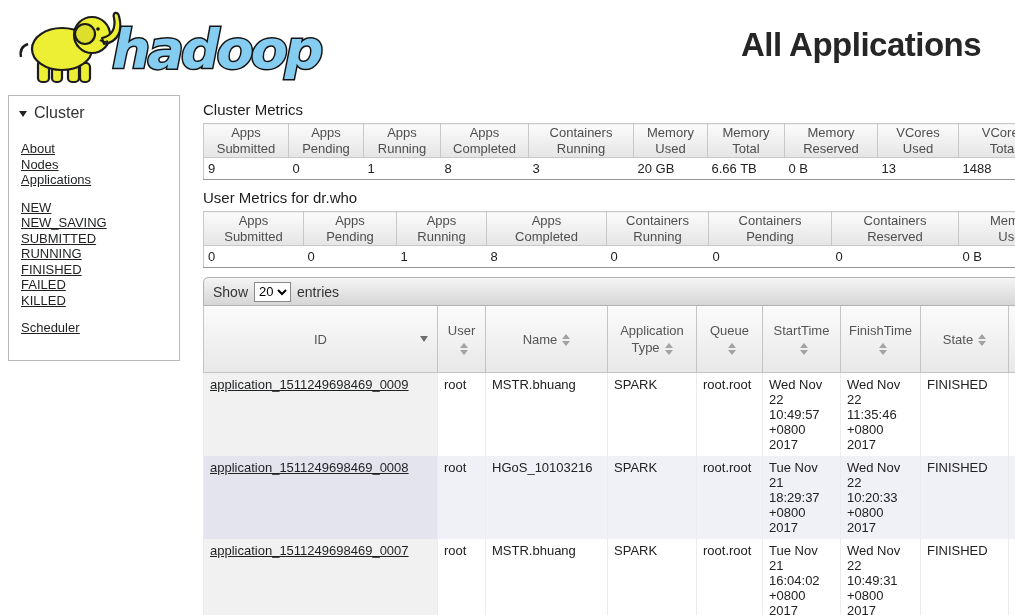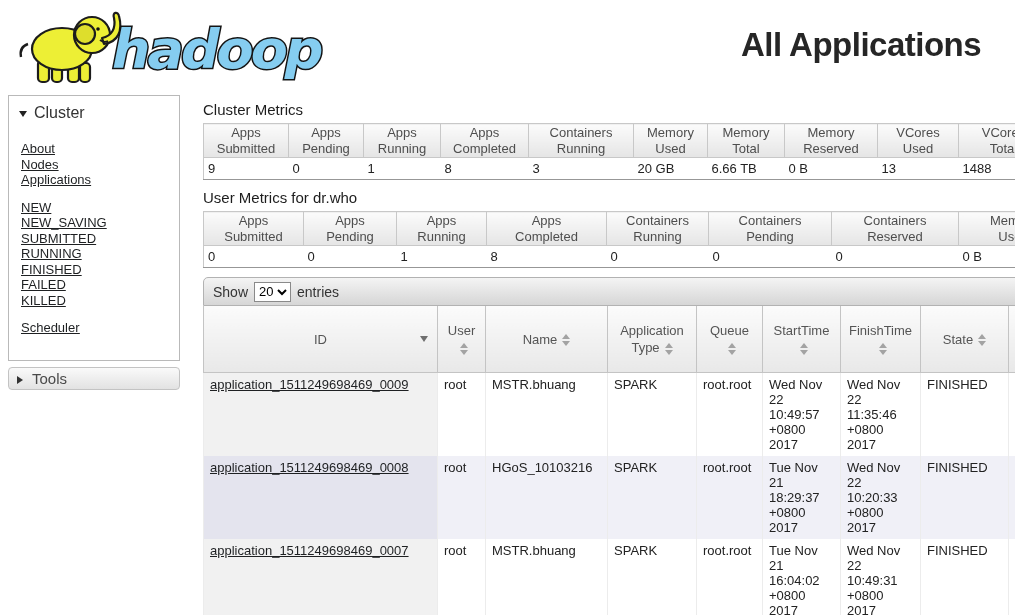--- a/index.html
+++ b/index.html
@@ -102,23 +102,20 @@
         <li><a href="#">NEW_SAVING</a></li>
         <li><a href="#">SUBMITTED</a></li>
         <li><a href="#">RUNNING</a></li>
         <li><a href="#">FINISHED</a></li>
         <li><a href="#">FAILED</a></li>
         <li><a href="#">KILLED</a></li>
       </ul>
       <ul class="main-links scheduler-list">
         <li><a href="#">Scheduler</a></li>
       </ul>
-    </div>
-    <div class="tools-bar">
-      <span class="tri-right"></span><span>Tools</span>
     </div>
   </nav>
 
   <main class="content">
 
     <h3 class="metrics-title">Cluster Metrics</h3>
     <table class="metrics">
       <colgroup>
         <col style="width:85px">
           <col style="width:75px">

